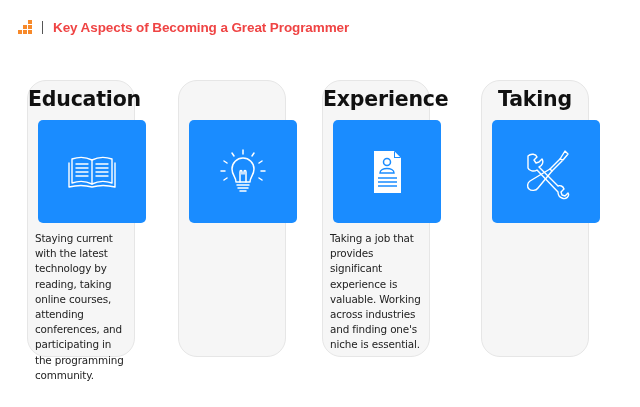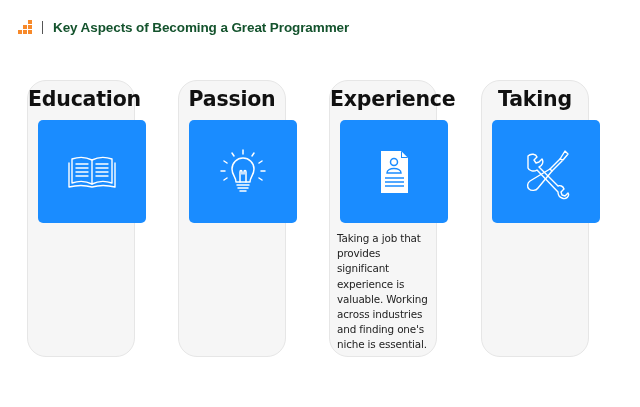--- a/index.html
+++ b/index.html
@@ -1,21 +1,21 @@
 <!DOCTYPE html>
 <html><head>
 <meta charset="utf-8">
 <style>
   html, body { margin:0; padding:0; }
   body { width:640px; height:407px; background:#ffffff; position:relative; overflow:hidden; font-family:"DejaVu Sans", sans-serif; }
   .header { position:absolute; left:18px; top:17px; height:20px; display:flex; align-items:center; }
   .logo { width:16px; height:14px; position:relative; margin-right:8px; }
   .logo span { position:absolute; width:4px; height:4px; background:#f7892a; }
   .sep { width:1px; height:13px; background:#555; margin-right:10px; }
-  .title { font-family:"Liberation Sans", sans-serif; font-weight:bold; font-size:13.5px; color:#14532d; letter-spacing:-0.1px; }
+  .title { font-family:"Liberation Sans", sans-serif; font-weight:bold; font-size:13.5px; color:#ef4444; letter-spacing:-0.1px; }
   .card { position:absolute; top:80px; width:108px; height:277px; background:#f6f6f6; border:1px solid #e6e6e6; border-radius:19px; box-sizing:border-box; }
   .card-title { position:absolute; top:6px; left:0; right:0; text-align:center; font-family:"DejaVu Sans", sans-serif; font-weight:bold; font-size:20.5px; color:#111; letter-spacing:-0.2px; white-space:nowrap; }
   .icon-box { position:absolute; top:39px; left:10px; width:108px; height:103px; background:#1a8cff; border-radius:5px; display:flex; align-items:center; justify-content:center; }
   .icon-box svg { width:56px; height:56px; }
   .card-text { position:absolute; top:150px; left:7px; right:3px; font-family:"DejaVu Sans", sans-serif; font-size:10.4px; line-height:15.2px; color:#222; letter-spacing:-0.15px; }
 </style>
 </head>
 <body>
 
 <div class="header">
@@ -35,35 +35,35 @@
   <div class="card-title">Education</div>
   <div class="icon-box">
     <svg viewBox="0 0 56 56" fill="none" stroke="#fff" stroke-width="1.4" stroke-linejoin="round" stroke-linecap="round">
       <path d="M28 16 C22 13 14 13 8 15 L8 39 C14 37 22 37 28 40 C34 37 42 37 48 39 L48 15 C42 13 34 13 28 16 Z"></path>
       <path d="M28 16 L28 40"></path>
       <path d="M5 19 L5 43 C13 41 21 41 28 43 C35 41 43 41 51 43 L51 19"></path>
       <path d="M12 20 L24 20 M12 24 L24 24 M12 28 L24 28 M12 32 L24 32"></path>
       <path d="M32 20 L44 20 M32 24 L44 24 M32 28 L44 28 M32 32 L44 32"></path>
     </svg>
   </div>
+  <div class="card-text">Staying current with the latest technology by reading, taking online courses, attending conferences, and participating in the programming community.</div>
 </div>
 
 <div class="card" style="left:178px;">
-  <div class="card-title">Passion</div>
   <div class="icon-box">
     <svg viewBox="0 0 56 56" fill="none" stroke="#fff" stroke-width="1.5" stroke-linecap="round" stroke-linejoin="round">
       <path d="M21 38 C21 33 17 31 17 25 A11 11 0 0 1 39 25 C39 31 35 33 35 38 Z"></path>
       <path d="M22 41 L34 41 M23 44 L33 44 M25 47 L31 47"></path>
       <path d="M25 38 L25 28 C25 26 27 26 27 28 L27 30 M31 38 L31 28 C31 26 29 26 29 28 L29 30"></path>
       <path d="M28 6 L28 10 M17 9 L19 12 M39 9 L37 12 M9 17 L12 19 M47 17 L44 19 M6 27 L10 27 M46 27 L50 27 M9 36 L12 34 M47 36 L44 34"></path>
     </svg>
   </div>
 </div>
 
-<div class="card" style="left:329px;">
+<div class="card" style="left:322px;">
   <div class="card-title">Experience</div>
   <div class="icon-box">
     <svg viewBox="0 0 56 56">
       <path d="M15 7 L35 7 L42 14 L42 49 L15 49 Z" fill="#fff"></path>
       <path d="M35 7 L35 14 L42 14" fill="#1a8cff"></path>
       <path d="M36 8 L41 13 L36 13 Z" fill="#fff"></path>
       <circle cx="28" cy="18" r="3.5" fill="none" stroke="#1a8cff" stroke-width="1.5"></circle>
       <path d="M21 29 C21 23 35 23 35 29 Z" fill="none" stroke="#1a8cff" stroke-width="1.5"></path>
       <path d="M19 34 L38 34 M19 38 L38 38 M19 42 L38 42" stroke="#1a8cff" stroke-width="1.6"></path>
     </svg>

